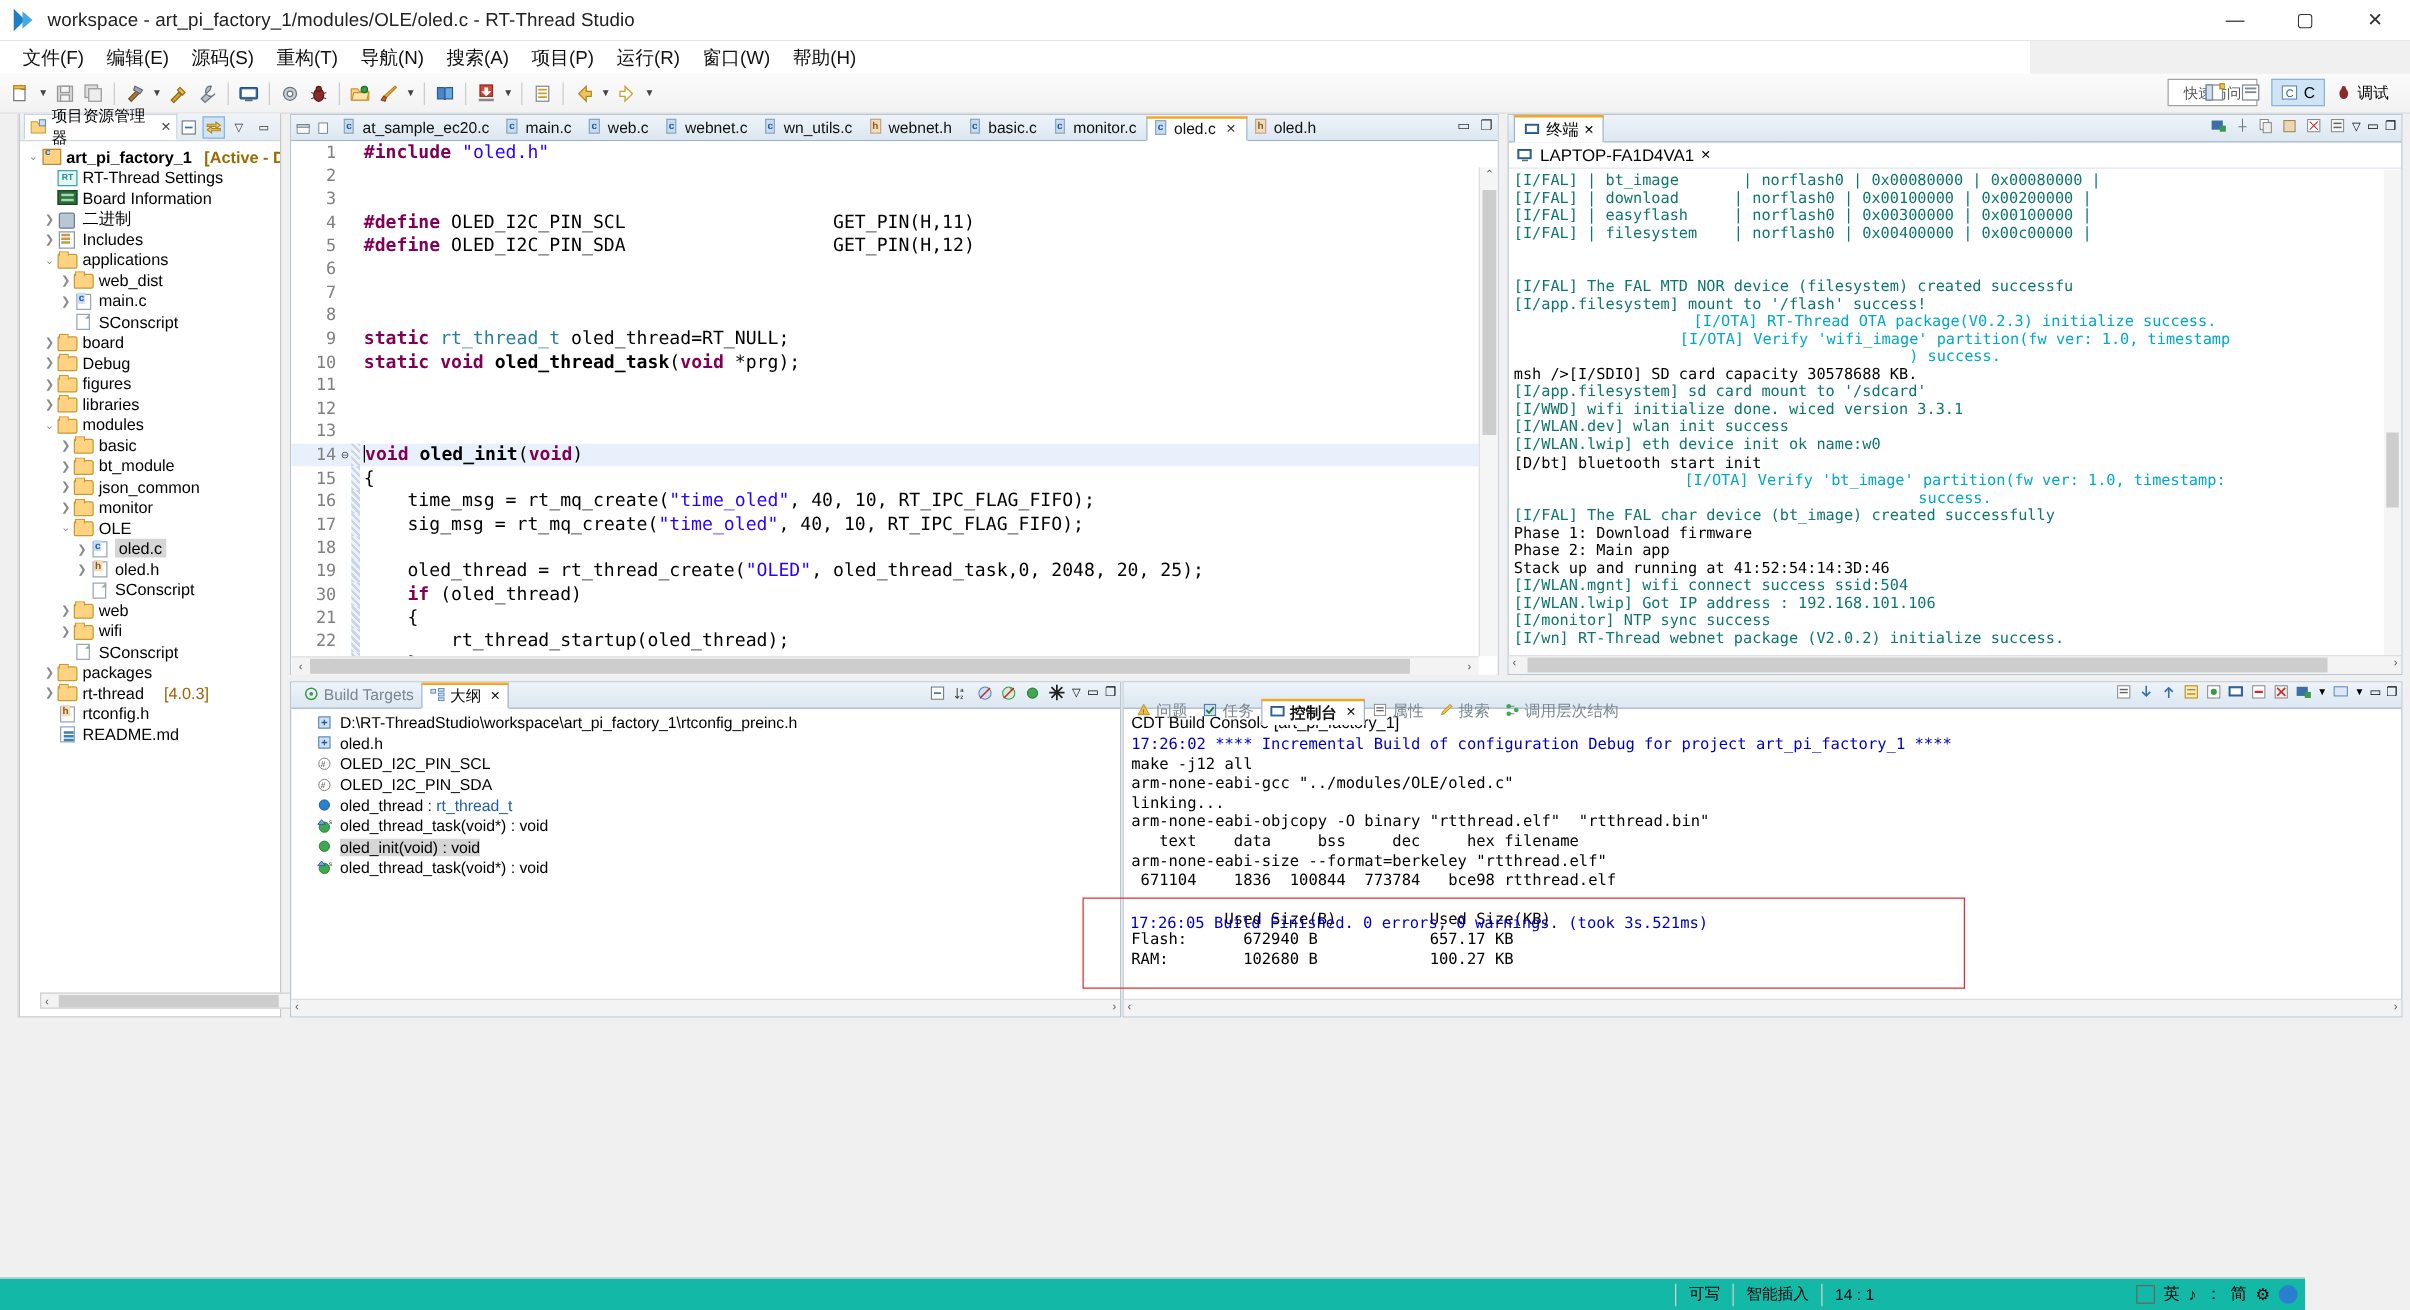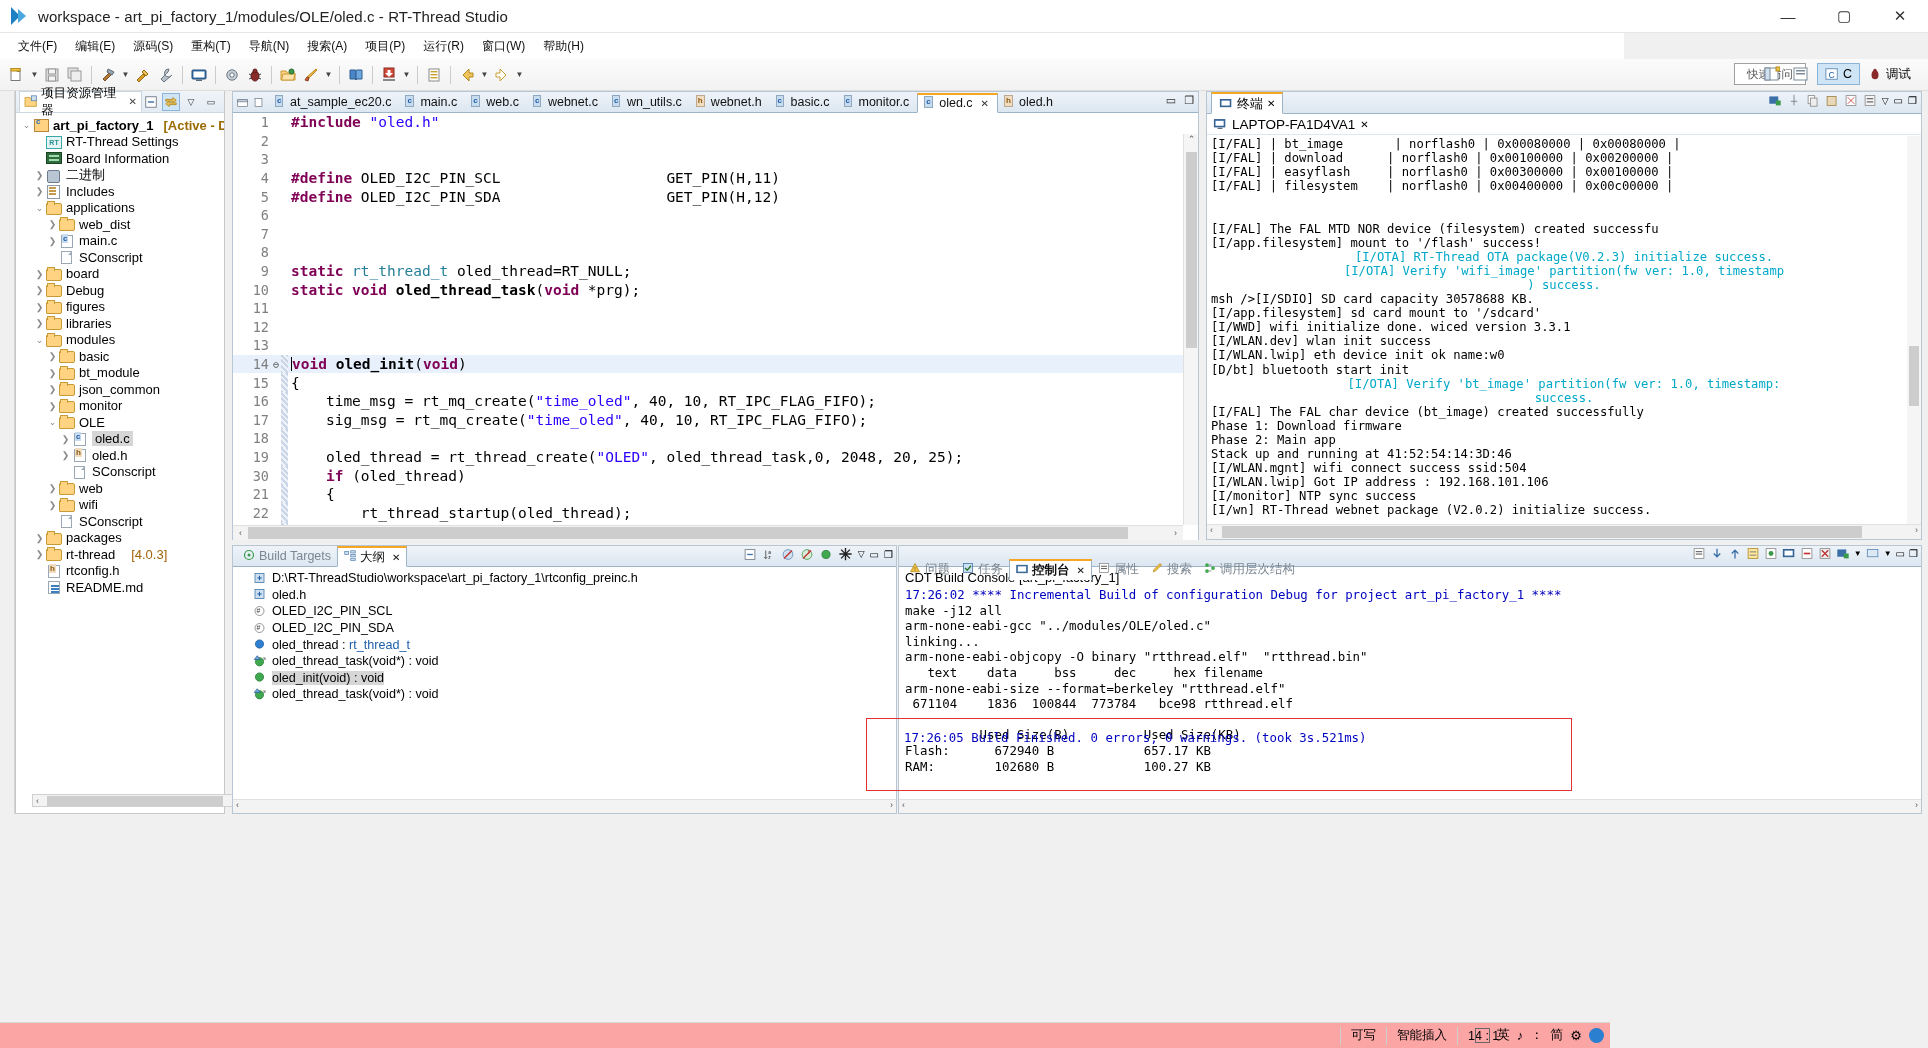--- a/index.html
+++ b/index.html
@@ -28,21 +28,21 @@
     border-left:8px solid #4aa8e0; border-top:7px solid transparent; border-bottom:7px solid transparent; }
   .tb-title { font-size:15px; color:#222; letter-spacing:0.1px; }
   .win-btns { margin-left:auto; display:flex; height:33px; }
   .win-btn { width:56px; height:33px; display:flex; align-items:center; justify-content:center;
     font-size:15px; color:#333; }
 
   
   .menubar {
     position:absolute; left:0; top:33px; width:1624px; height:26px;
     background:#ffffff; display:flex; align-items:center; padding-left:9px;
-    font-size:12px;
+    font-size:15px;
   }
   .menu-item { padding:3px 9px; color:#111; white-space:nowrap; }
 
   
   .toolbar {
     position:absolute; left:0; top:59px; width:1928px; height:32px;
     background:linear-gradient(#fbfbfb,#f2f2f2); border-bottom:1px solid #ddd;
     display:flex; align-items:center; padding-left:6px; gap:1px;
   }
   .tbtn { width:22px; height:22px; display:flex; align-items:center; justify-content:center;
@@ -201,21 +201,21 @@
   .term-tabrow { height:22px; background:linear-gradient(#eef3f9,#dce7f1); display:flex; align-items:center;
     border-bottom:1px solid #9cb3c8; padding-left:4px; position:relative; }
   .term-tab { display:flex; align-items:center; gap:4px; font-size:13px; background:#fff;
     border:1px solid #9cb3c8; border-bottom:1px solid #fff; border-top:2px solid #f5a623;
     height:22px; padding:0 7px; margin-bottom:-1px; }
   .term-tools { position:absolute; right:4px; top:2px; display:flex; align-items:center; gap:5px; }
   .term-head { display:flex; align-items:center; gap:5px; padding:2px 6px; font-size:13.5px;
     border-bottom:1px solid #dfe6ee; height:21px; }
   .term-body { position:relative; height:383px; overflow:hidden;
     font-family:"DejaVu Sans Mono","Liberation Mono",monospace; font-size:12.2px; padding:2px 4px; }
-  .tl { height:14.1px; white-space:pre; color:#000000; }
+  .tl { height:14.1px; white-space:pre; color:#0f766e; }
   .tl.cy { color:#00a8c8;text-align:center; }
   .tl.bk { color:#000; }
   .term-vscroll { position:absolute; right:0; top:44px; width:14px; bottom:15px; background:#f5f5f5; }
   .term-vscroll .thumb { position:absolute; left:2px; top:210px; width:10px; height:60px; background:#cdcdcd; }
   .term-hscroll { position:absolute; left:0; right:0; bottom:0; height:15px; background:#f3f3f3;
     border-top:1px solid #e0e0e0; }
   .term-hscroll .thumb { position:absolute; left:15px; top:1px; width:640px; height:12px; background:#cdcdcd; }
 
   
   .outline {
@@ -253,21 +253,21 @@
      padding:0 6px; position:relative; height:200px; overflow:hidden; }
   .cl { height:15.6px; white-space:pre; color:#000; }
   .cl.blue { color:#0000c0; }
   .con-hscroll { position:absolute; left:0; right:0; bottom:0; height:14px; background:#f3f3f3;
      border-top:1px solid #e0e0e0; }
   .con-outerbox { position:absolute; left:866px; top:718px; width:706px; height:73px;
      border:1px solid #e03030; pointer-events:none; }
 
   
   .status {
-    position:absolute; left:0; bottom:0; width:1610px; height:26px; background:#fca5a5;
+    position:absolute; left:0; bottom:0; width:1844px; height:26px; background:#14b8a6;
     border-top:1px solid #d8d8d8; display:flex; align-items:center; font-size:12.5px;
   }
   .st-cell { padding:0 10px; height:26px; display:flex; align-items:center; }
   .st-sep { width:1px; height:18px; background:#cfcfcf; }
   .ime { position:absolute; right:6px; bottom:0; height:26px; display:flex; align-items:center;
      gap:7px; font-size:13px; }
   .ime .sq { width:15px; height:15px; border:1px solid #666; display:inline-block; position:relative; }
   .ime .circ { width:15px; height:15px; border-radius:50%; background:#2a7fd0; display:inline-block; }
 </style>
 </head>

